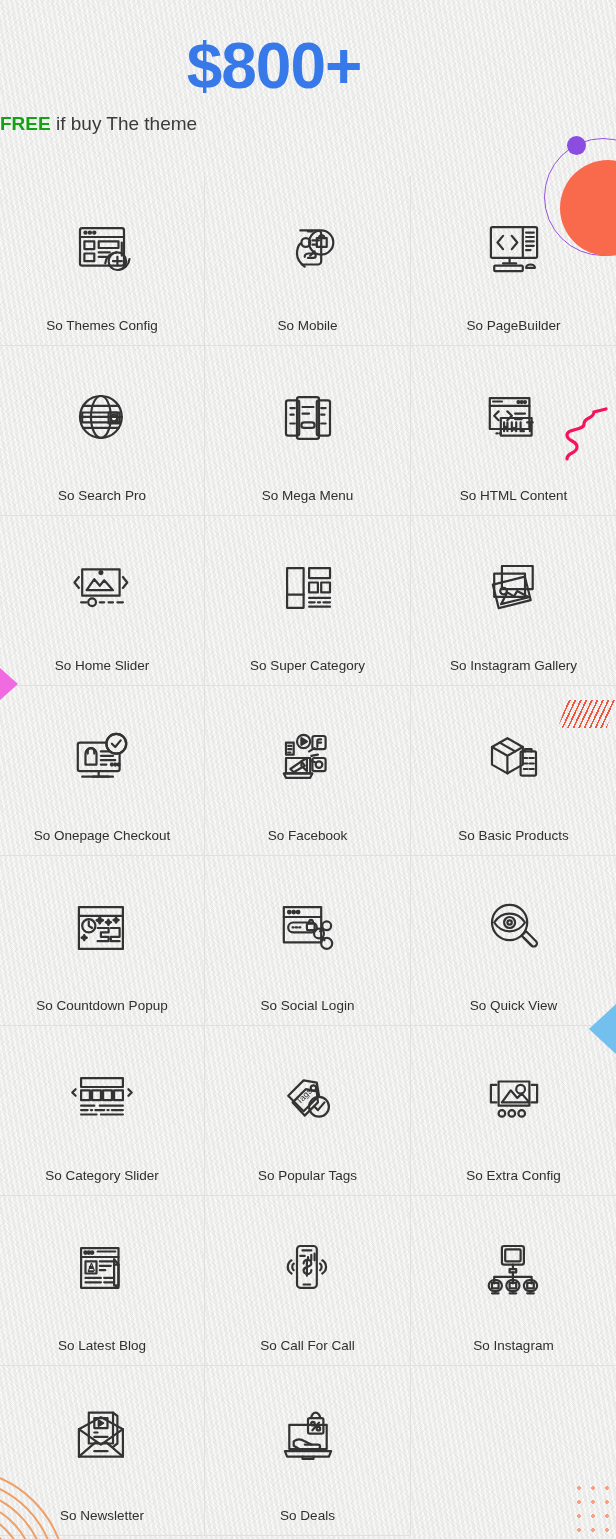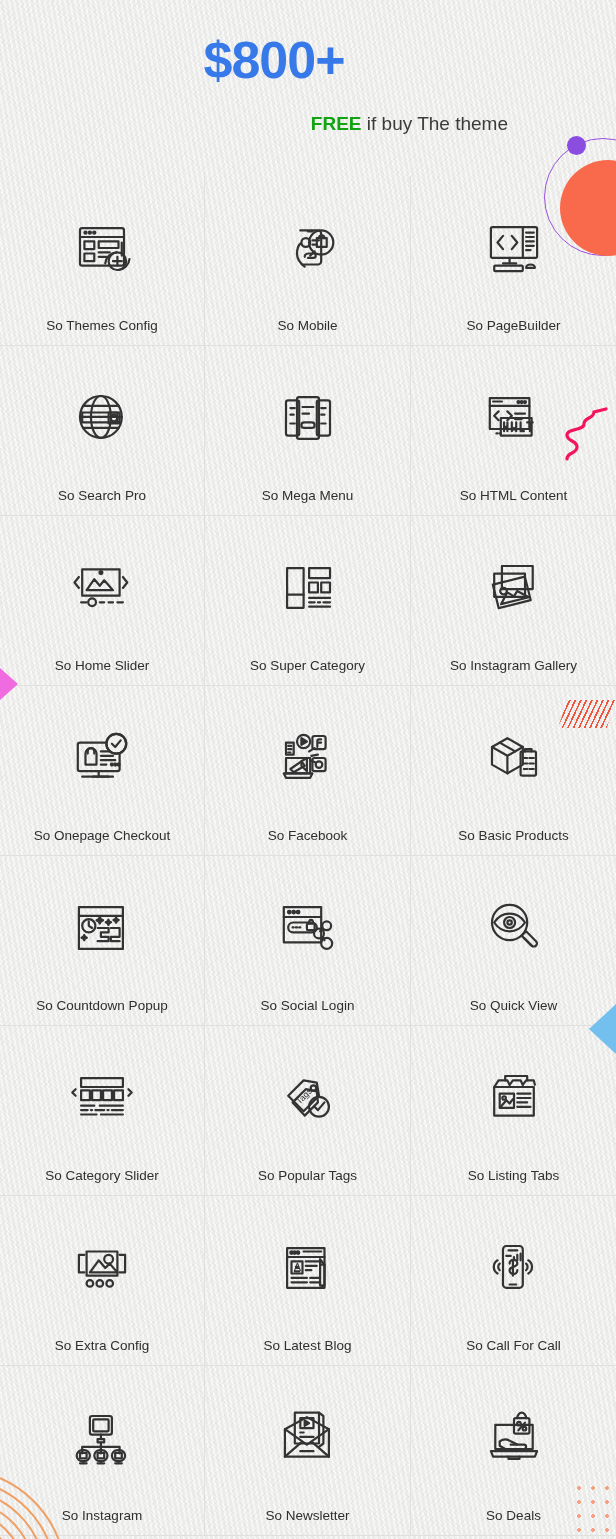--- a/index.html
+++ b/index.html
@@ -34,31 +34,31 @@
     width: 616px;
     height: 176px;
     z-index: 5;
   }
   #price {
     position: absolute;
     top: 34px;
     left: 0;
     width: 548px;
     text-align: center;
-    font-size: 52px;
+    font-size: 64px;
     font-weight: bold;
     letter-spacing: -1px;
     line-height: 1;
   }
   #subline {
     position: absolute;
     top: 114px;
     left: 0;
     width: 508px;
-    text-align: right;
+    text-align: left;
     font-size: 19px;
     color: #3b3b3b;
     line-height: 1;
   }
   #subline .free {
     font-weight: bold;
   }
 
   
   #grid {
@@ -466,36 +466,20 @@
           <svg width="66" height="66" viewBox="0 0 60 60" fill="none" stroke="#333" stroke-width="2" stroke-linecap="round" stroke-linejoin="round" color="#333">
             <path d="M12 28l14-14 12 2 2 12-14 14z"></path>
             <circle cx="35" cy="21" r="2.5"></circle>
             <path d="M16 34l12-12 10 2 1 10-12 12z"></path>
             <text x="21" y="35" font-size="8" transform="rotate(-45 23 34)" fill="currentColor" stroke="none">Tags</text>
             <circle cx="40" cy="38" r="9"></circle>
             <path d="M36 38l3 3 6-7"></path>
           </svg>
         </div>
         <div class="cell-label">So Popular Tags</div>
-      </div>
-      <div class="cell">
-        <div class="cell-icon">
-          <svg width="66" height="66" viewBox="0 0 60 60" fill="none" stroke="#333" stroke-width="2" stroke-linecap="round" stroke-linejoin="round" color="#333">
-            <path d="M12 20h36v26H12z"></path>
-            <path d="M12 20l4-6h8l2 4"></path>
-            <path d="M26 18l3-4h7l2 4"></path>
-            <path d="M38 18l3-4h7l1 4"></path>
-            <path d="M22 14v-4h20v4"></path>
-            <rect x="17" y="26" width="13" height="13"></rect>
-            <circle cx="21" cy="30" r="1.6"></circle>
-            <path d="M18 38l5-6 3 3 3-4"></path>
-            <path d="M33 26h12M33 30h12M33 34h9M33 38h12"></path>
-          </svg>
-        </div>
-        <div class="cell-label">So Listing Tabs</div>
       </div>
       <div class="cell">
         <div class="cell-icon">
           <svg width="66" height="66" viewBox="0 0 60 60" fill="none" stroke="#333" stroke-width="2" stroke-linecap="round" stroke-linejoin="round" color="#333">
             <rect x="16" y="15" width="28" height="22"></rect>
             <path d="M9 18v16M51 18v16M9 18h5M9 34h5M46 18h5M46 34h5"></path>
             <circle cx="36" cy="22" r="4"></circle>
             <path d="M19 34l8-11 6 7 4-4 7 8z"></path>
             <circle cx="19" cy="44" r="3"></circle>
             <circle cx="28" cy="44" r="3"></circle>

